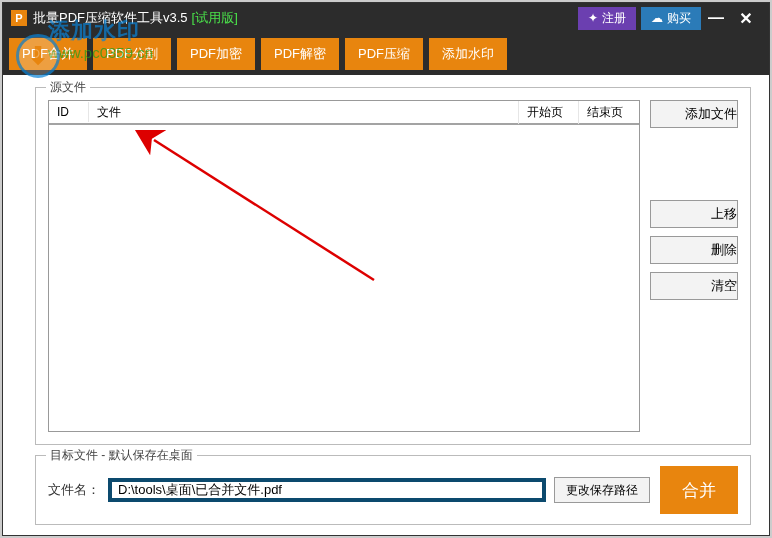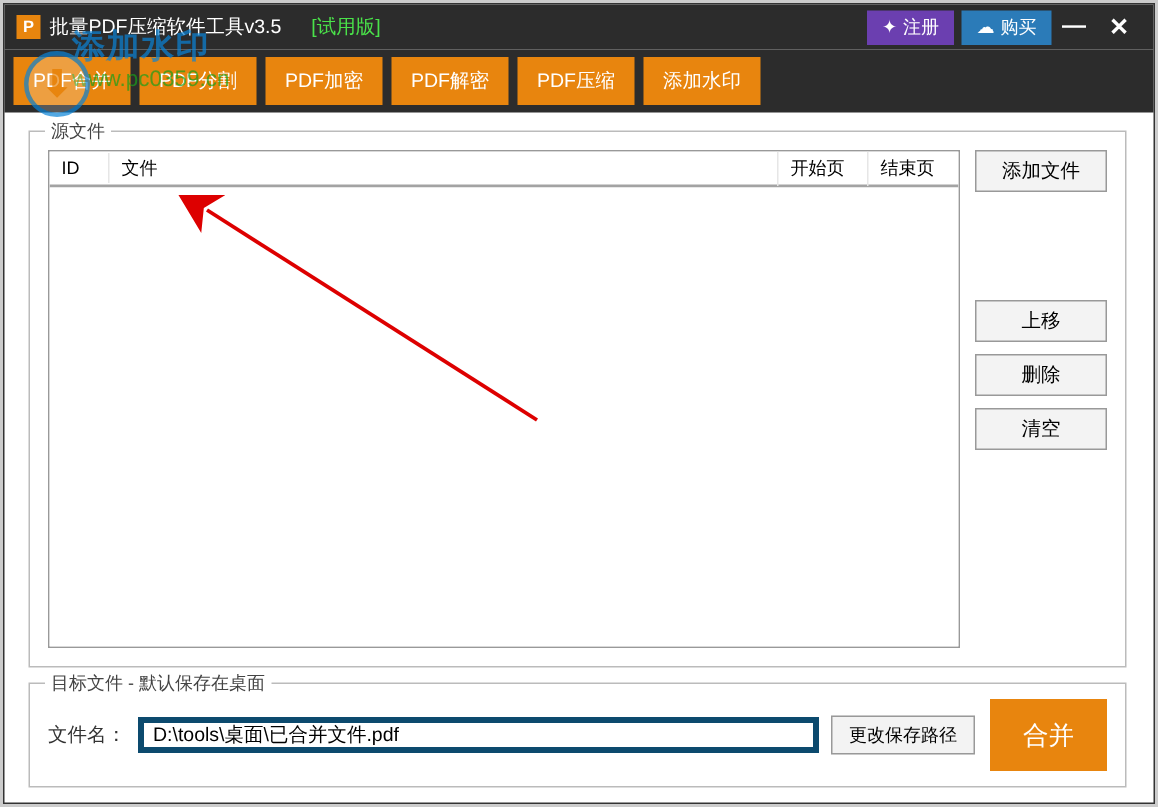--- a/index.html
+++ b/index.html
@@ -3,48 +3,48 @@
   <meta charset="utf-8">
   <style>
     * { margin: 0; padding: 0; box-sizing: border-box; font-family: "Microsoft YaHei", sans-serif; }
     body { width: 772px; height: 538px; background: #ccc; position: relative; overflow: hidden; }
     
     .window { width: 768px; height: 534px; background: #fff; border: 1px solid #333; position: absolute; left: 2px; top: 2px; }
     
     .titlebar { height: 30px; background: #2c2c2c; display: flex; align-items: center; padding: 0 8px; color: #fff; font-size: 13px; }
     .titlebar .logo { width: 16px; height: 16px; background: #e8850e; margin-right: 6px; display: flex; align-items: center; justify-content: center; font-size: 11px; font-weight: bold; }
     .title-text { flex: 0 0 auto; }
-    .trial { color: #4ae24a; margin-left: 20px; }
+    .trial { color: #4ae24a; margin-left: 4px; }
     .titlebar-spacer { flex: 1; }
     .title-btn { background: #6b3fb0; color: #fff; border: none; padding: 3px 10px; font-size: 12px; margin-left: 5px; display: inline-flex; align-items: center; gap: 4px; cursor: pointer; }
     .title-btn.buy { background: #2b7bb8; }
     .win-ctrl { width: 30px; text-align: center; font-size: 16px; cursor: pointer; color: #fff; font-weight: bold; }
     
     .toolbar { height: 42px; background: #2c2c2c; display: flex; align-items: center; padding: 0 6px; gap: 6px; }
     .tab { background: #e8850e; color: #fff; border: none; padding: 7px 13px; font-size: 13px; cursor: pointer; }
     
-    .content { padding: 12px 18px 10px 16px; height: calc(100% - 72px); display: flex; flex-direction: column; gap: 10px; }
+    .content { padding: 12px 18px 10px 32px; height: calc(100% - 72px); display: flex; flex-direction: column; gap: 10px; }
     
     .group { border: 1px solid #bbb; position: relative; padding: 12px; }
     .group-title { position: absolute; top: -9px; left: 10px; background: #fff; padding: 0 4px; font-size: 12px; color: #444; }
     
     .source-group { flex: 1; display: flex; flex-direction: column; }
     .source-body { flex: 1; display: flex; gap: 10px; }
     
     .table-wrap { flex: 1; border: 1px solid #999; background: #fff; overflow: hidden; }
     .table-head { display: flex; height: 24px; border-bottom: 2px solid #a3a3a3; font-size: 12px; align-items: center; background: #fff; }
     .th { padding: 3px 8px; border-right: 1px solid #e6e6e6; }
     .th.id { width: 40px; }
     .th.file { flex: 1; }
     .th.start { width: 60px; }
     .th.end { width: 60px; border-right: none; }
     .table-body { height: calc(100% - 24px); background: #fff; position: relative; }
     
     .side-buttons { width: 88px; display: flex; flex-direction: column; gap: 8px; }
-    .side-btn { height: 28px; border: 1px solid #999; background: #f3f3f3; font-size: 13px; cursor: pointer; }
+    .side-btn { height: 28px; border: 1px solid #999; background: #f3f3f3; font-size: 13px; cursor: pointer; text-align: right; }
     .side-spacer { height: 56px; }
     
     .target-group { height: 70px; display: flex; align-items: center; gap: 10px; }
     .target-left { flex: 1; display: flex; align-items: center; gap: 8px; }
     .filename-label { font-size: 13px; color: #333; }
     .filename-input { flex: 1; height: 24px; border: 4px solid #0c4a6e; padding: 0 6px; font-size: 13px; }
     .change-path { width: 96px; height: 26px; border: 1px solid #999; background: #f3f3f3; font-size: 12px; cursor: pointer; }
     .merge-btn { width: 78px; height: 48px; background: #e8850e; color: #fff; border: none; font-size: 17px; cursor: pointer; }
     
     .arrow-overlay { position: absolute; top: 5px; left: 85px; width: 260px; height: 180px; pointer-events: none; }

